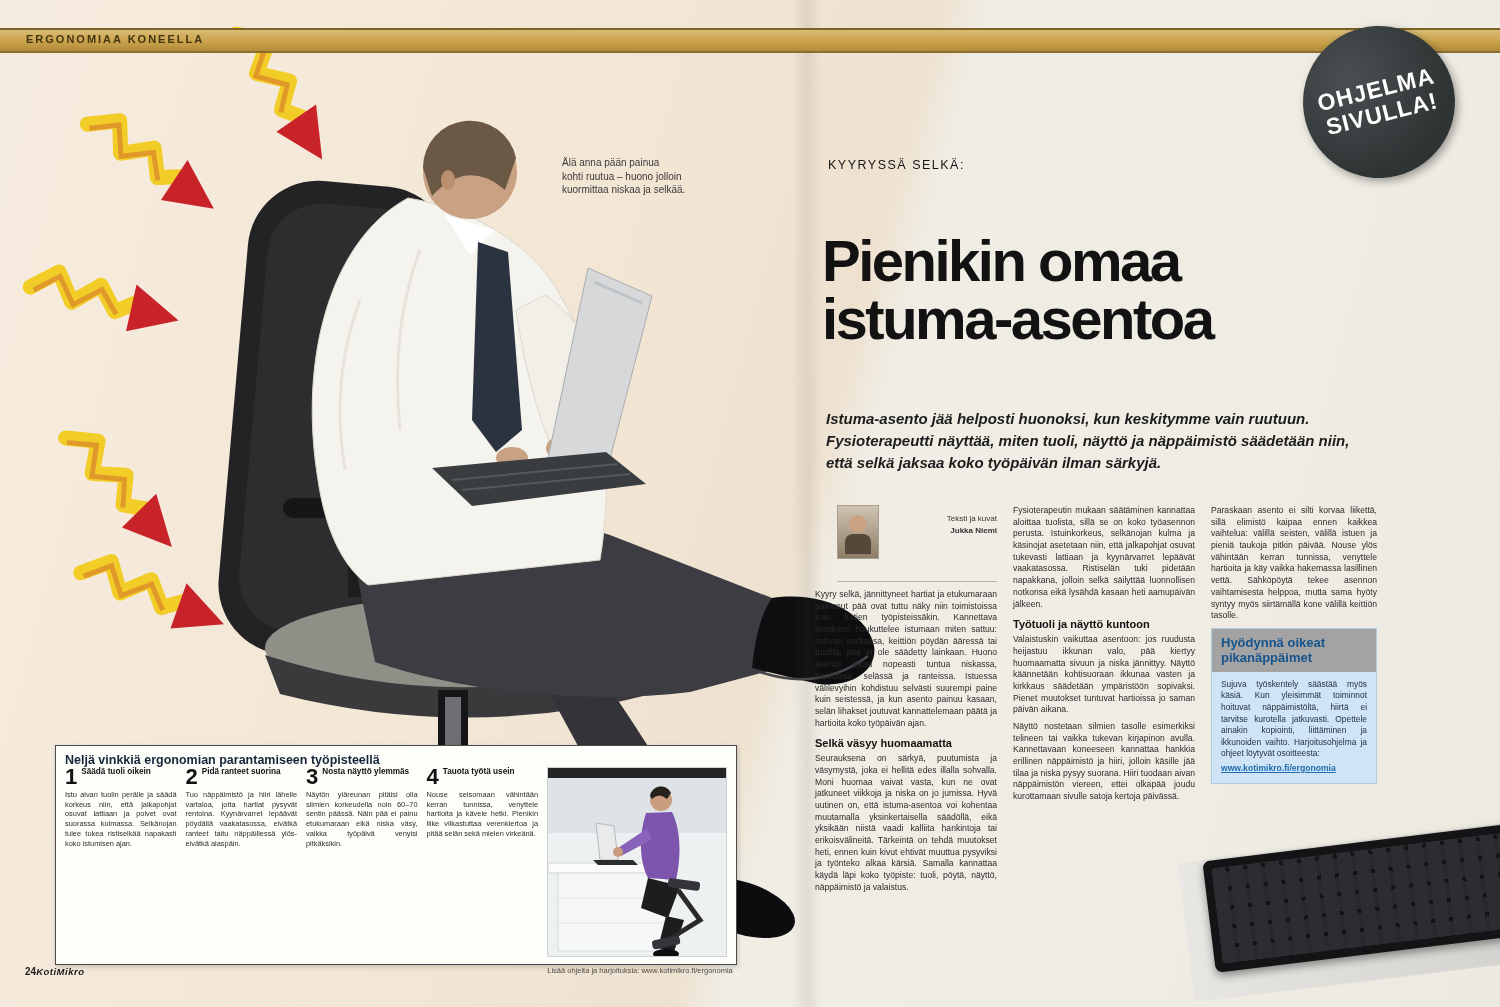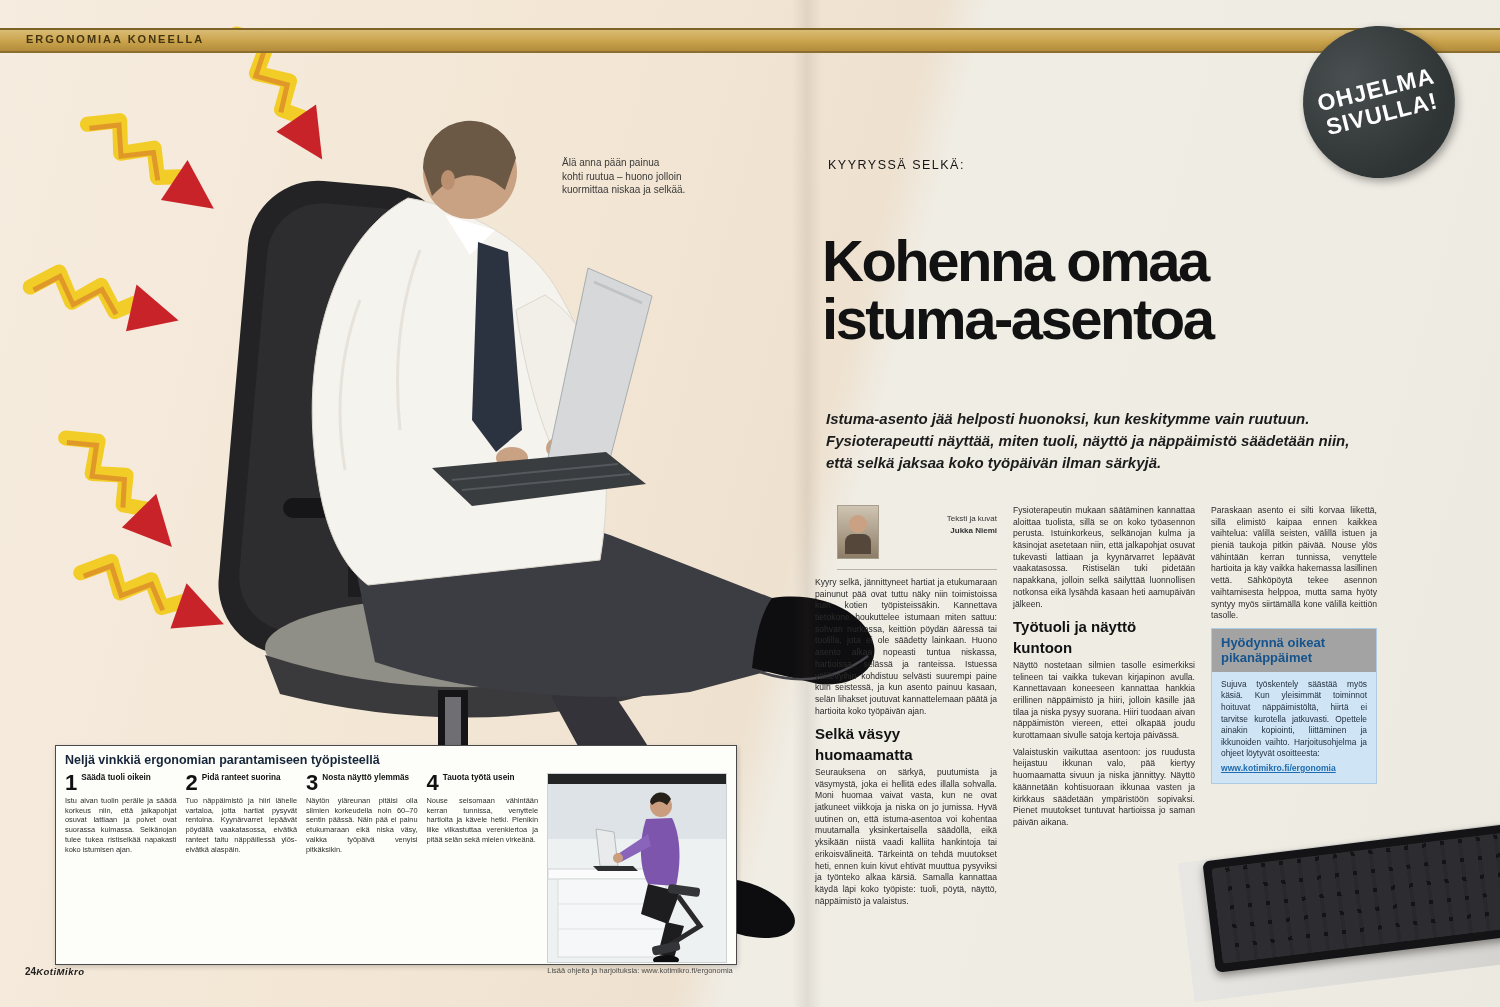--- a/index.html
+++ b/index.html
@@ -30,42 +30,42 @@
   #kicker{left:828px;top:158px;font-size:12.5px;font-weight:normal;letter-spacing:1.5px;color:#151515;}
   #headline{left:822px;top:232px;width:600px;color:#121212;font-weight:bold;
     font-size:58px;letter-spacing:-2.5px;line-height:1.0;}
   #standfirst{left:826px;top:408px;width:548px;font-size:15px;font-weight:bold;
     line-height:1.45;color:#1c1c1c;font-style:italic;}
   
   #cols{left:815px;top:505px;width:578px;height:458px;display:flex;gap:16px;}
   .col{font-size:8.6px;line-height:1.36;color:#2b2b2b;text-align:justify;}
   .col1{width:182px;} .col2{width:182px;} .col3{width:166px;}
   .col p{margin:0 0 5px 0;}
-  .subhead{font-weight:bold;font-size:15px;margin:7px 0 2px 0;color:#111;text-align:left;}
-  
-  #byline{display:flex;margin-bottom:7px;border-bottom:1px solid #b9b2a6;padding-bottom:10px;margin-left:22px;}
+  .subhead{font-weight:bold;font-size:11px;margin:7px 0 2px 0;color:#111;text-align:left;}
+  
+  #byline{display:flex;margin-bottom:7px;border-bottom:1px solid #b9b2a6;padding-bottom:22px;margin-left:22px;}
   #author-photo{width:40px;height:52px;border:1px solid #a79e8e;
     background:linear-gradient(#cfc4b2,#8d7d67);position:relative;flex:0 0 auto;}
   #author-photo:before{content:"";position:absolute;left:11px;top:9px;width:18px;height:18px;
     border-radius:50%;background:#caa183;}
   #author-photo:after{content:"";position:absolute;left:7px;top:28px;width:26px;height:20px;
     border-radius:8px 8px 0 0;background:#55483a;}
   #byline .credit{flex:1;text-align:right;font-size:8px;line-height:1.5;color:#333;padding-top:8px;}
   #byline .credit .name{font-weight:bold;}
   
   #info-box{margin-top:6px;background:#cfe4f4;border:1px solid #aecbe2;padding:0 0 8px 0;}
   #info-box .titlewrap{background:#a3a3a3;padding:7px 9px 6px 9px;}
   #info-box .title{color:#15538c;font-weight:bold;font-size:13px;line-height:1.15;text-align:left;}
   #info-box .body{padding:7px 9px 0 9px;font-size:8.4px;line-height:1.38;color:#243140;text-align:justify;}
   #info-box .link{padding:3px 9px 0 9px;font-size:8.6px;font-weight:bold;color:#1f6cb0;
     text-decoration:underline;text-align:left;}
   
   #tips{left:55px;top:745px;width:682px;height:220px;background:#fdfdfa;
     border:1px solid #4a4a4a;box-shadow:1px 2px 5px rgba(0,0,0,.18);z-index:3;padding:7px 9px;box-sizing:border-box;}
-  #tips .title{font-size:12.5px;font-weight:bold;color:#16263a;margin-bottom:6px;}
+  #tips .title{font-size:12.5px;font-weight:bold;color:#16263a;}
   #tips .row{display:flex;gap:9px;}
   .tip{width:116px;}
   .tip .head{display:flex;gap:4px;margin-bottom:3px;}
   .tip .num{font-size:22px;font-weight:bold;color:#111;line-height:.9;}
   .tip .ttl{font-size:8.2px;font-weight:bold;line-height:1.15;color:#111;}
   .tip .body{font-size:7.4px;line-height:1.32;color:#2d2d2d;text-align:justify;}
   #inset{width:178px;height:188px;position:relative;border:1px solid #cfd2d4;background:#eef1f2;flex:0 0 auto;}
   
   #credit-line{left:470px;top:966px;width:340px;text-align:center;font-size:7.5px;color:#4d4d4d;}
   
@@ -167,43 +167,43 @@
   </div>
 
   <div id="photo-caption" class="abs">
     <div>Älä anna pään painua</div>
     <div>kohti ruutua – huono jolloin</div>
     <div>kuormittaa niskaa ja selkää.</div>
   </div>
 
   <div id="kicker" class="abs">KYYRYSSÄ SELKÄ:</div>
   <div id="headline" class="abs">
-    <div>Kohenna omaa</div>
+    <div>Pienikin omaa</div>
     <div>istuma-asentoa</div>
   </div>
   <div id="standfirst" class="abs">Istuma-asento jää helposti huonoksi, kun keskitymme vain ruutuun. Fysioterapeutti näyttää, miten tuoli, näyttö ja näppäimistö säädetään niin, että selkä jaksaa koko työpäivän ilman särkyjä.</div>
 
   <div id="cols" class="abs">
     <div class="col col1">
       <div id="byline">
         <div id="author-photo"></div>
         <div class="credit">
           <div>Teksti ja kuvat</div>
           <div class="name">Jukka Niemi</div>
         </div>
       </div>
       <p>Kyyry selkä, jännittyneet hartiat ja etukumaraan painunut pää ovat tuttu näky niin toimistoissa kuin kotien työpisteissäkin. Kannettava tietokone houkuttelee istumaan miten sattuu: sohvan nurkassa, keittiön pöydän ääressä tai tuolilla, jota ei ole säädetty lainkaan. Huono asento alkaa nopeasti tuntua niskassa, hartioissa, selässä ja ranteissa. Istuessa välilevyihin kohdistuu selvästi suurempi paine kuin seistessä, ja kun asento painuu kasaan, selän lihakset joutuvat kannattelemaan päätä ja hartioita koko työpäivän ajan.</p>
       <div class="subhead">Selkä väsyy huomaamatta</div>
       <p>Seurauksena on särkyä, puutumista ja väsymystä, joka ei hellitä edes illalla sohvalla. Moni huomaa vaivat vasta, kun ne ovat jatkuneet viikkoja ja niska on jo jumissa. Hyvä uutinen on, että istuma-asentoa voi kohentaa muutamalla yksinkertaisella säädöllä, eikä yksikään niistä vaadi kalliita hankintoja tai erikoisvälineitä. Tärkeintä on tehdä muutokset heti, ennen kuin kivut ehtivät muuttua pysyviksi ja työnteko alkaa kärsiä. Samalla kannattaa käydä läpi koko työpiste: tuoli, pöytä, näyttö, näppäimistö ja valaistus.</p>
     </div>
     <div class="col col2">
       <p>Fysioterapeutin mukaan säätäminen kannattaa aloittaa tuolista, sillä se on koko työasennon perusta. Istuinkorkeus, selkänojan kulma ja käsinojat asetetaan niin, että jalkapohjat osuvat tukevasti lattiaan ja kyynärvarret lepäävät vaakatasossa. Ristiselän tuki pidetään napakkana, jolloin selkä säilyttää luonnollisen notkonsa eikä lysähdä kasaan heti aamupäivän jälkeen.</p>
       <div class="subhead">Työtuoli ja näyttö kuntoon</div>
+      <p>Valaistuskin vaikuttaa asentoon: jos ruudusta heijastuu ikkunan valo, pää kiertyy huomaamatta sivuun ja niska jännittyy. Näyttö käännetään kohtisuoraan ikkunaa vasten ja kirkkaus säädetään ympäristöön sopivaksi. Pienet muutokset tuntuvat hartioissa jo saman päivän aikana.</p>
       <p>Näyttö nostetaan silmien tasolle esimerkiksi telineen tai vaikka tukevan kirjapinon avulla. Kannettavaan koneeseen kannattaa hankkia erillinen näppäimistö ja hiiri, jolloin käsille jää tilaa ja niska pysyy suorana. Hiiri tuodaan aivan näppäimistön viereen, ettei olkapää joudu kurottamaan sivulle satoja kertoja päivässä.</p>
-      <p>Valaistuskin vaikuttaa asentoon: jos ruudusta heijastuu ikkunan valo, pää kiertyy huomaamatta sivuun ja niska jännittyy. Näyttö käännetään kohtisuoraan ikkunaa vasten ja kirkkaus säädetään ympäristöön sopivaksi. Pienet muutokset tuntuvat hartioissa jo saman päivän aikana.</p>
     </div>
     <div class="col col3">
       <p>Paraskaan asento ei silti korvaa liikettä, sillä elimistö kaipaa ennen kaikkea vaihtelua: välillä seisten, välillä istuen ja pieniä taukoja pitkin päivää. Nouse ylös vähintään kerran tunnissa, venyttele hartioita ja käy vaikka hakemassa lasillinen vettä. Sähköpöytä tekee asennon vaihtamisesta helppoa, mutta sama hyöty syntyy myös siirtämällä kone välillä keittiön tasolle.</p>
       <div id="info-box">
         <div class="titlewrap">
           <div class="title">Hyödynnä oikeat</div>
           <div class="title">pikanäppäimet</div>
         </div>
         <div class="body">Sujuva työskentely säästää myös käsiä. Kun yleisimmät toiminnot hoituvat näppäimistöltä, hiirtä ei tarvitse kurotella jatkuvasti. Opettele ainakin kopiointi, liittäminen ja ikkunoiden vaihto. Harjoitusohjelma ja ohjeet löytyvät osoitteesta:</div>
         <div class="link">www.kotimikro.fi/ergonomia</div>

